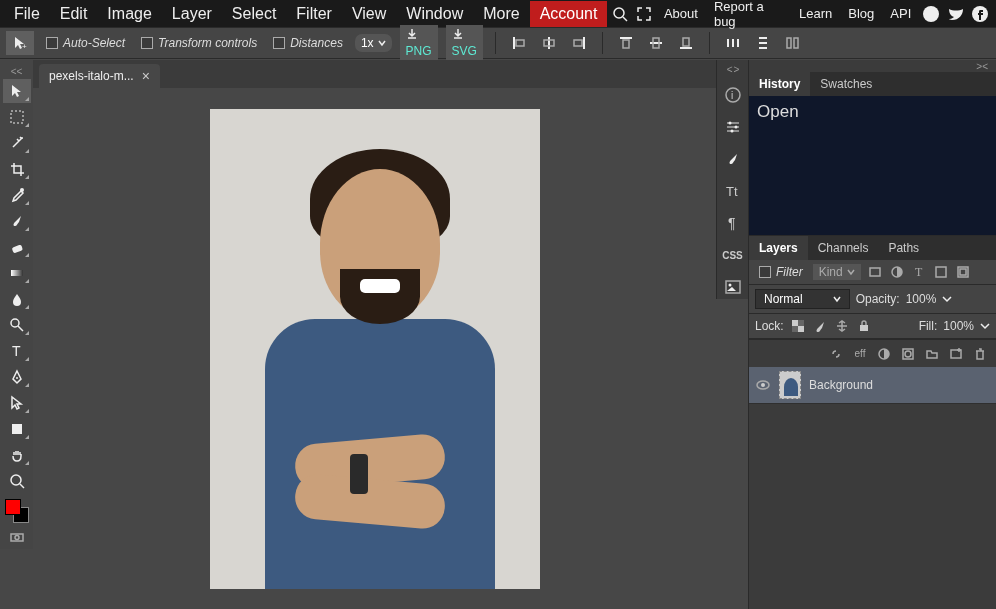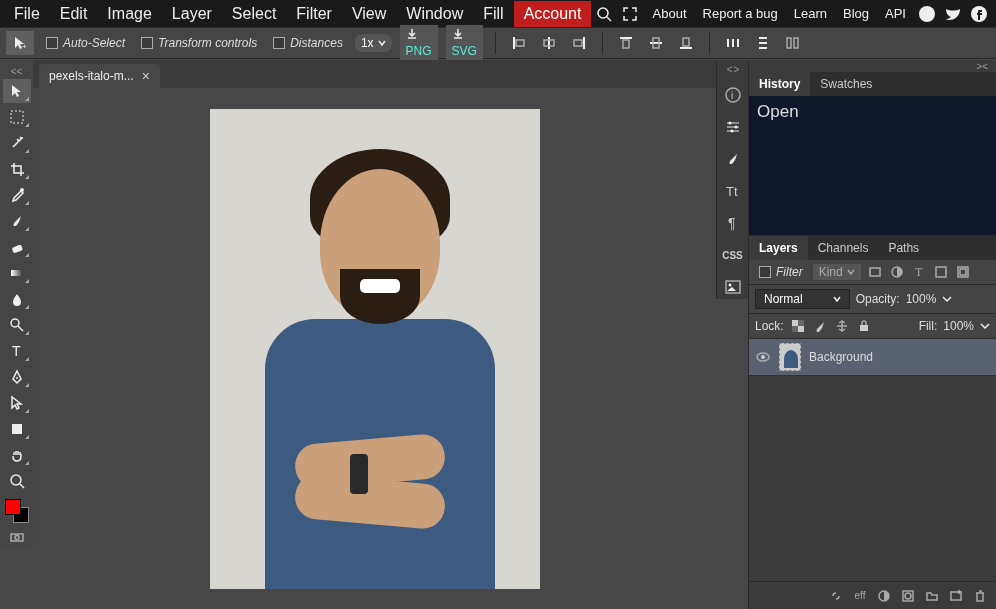--- a/index.html
+++ b/index.html
@@ -84,21 +84,21 @@
 
 <div id="menubar">
   <span class="menu-item">File</span>
   <span class="menu-item">Edit</span>
   <span class="menu-item">Image</span>
   <span class="menu-item">Layer</span>
   <span class="menu-item">Select</span>
   <span class="menu-item">Filter</span>
   <span class="menu-item">View</span>
   <span class="menu-item">Window</span>
-  <span class="menu-item">Fill</span>
+  <span class="menu-item">More</span>
   <span class="menu-item account">Account</span>
   <span class="mb-icon">
     <svg width="16" height="16">
         <circle cx="7" cy="7" r="5" class="white-stroke"></circle>
         <line x1="11" y1="11" x2="15" y2="15" class="white-stroke"></line>
       </svg>
   </span>
   <span class="mb-icon">
     <svg width="16" height="16">
         <path d="M2 6 V2 H6 M10 2 H14 V6 M14 10 V14 H10 M6 14 H2 V10" class="white-stroke"></path>
@@ -503,61 +503,61 @@
           <path d="M5 6 V4 A2 2 0 0 1 9 4 V6" class="gray-stroke"></path>
         </svg>
       </span>
     <span style="flex:1"></span>
     <span>Fill:</span>
     <span>100%</span>
     <svg width="10" height="10">
         <path d="M1 3 L5 7 L9 3" class="white-stroke"></path>
       </svg>
   </div>
+  <div id="layer-footer">
+    <span class="foot-icon">
+        <svg width="14" height="14">
+          <path d="M4 7 A3 3 0 0 1 7 4 M10 7 A3 3 0 0 1 7 10" class="gray-stroke"></path>
+        </svg>
+      </span>
+    <span class="foot-icon" style="font-size:10px;color:#aaa">eff</span>
+    <span class="foot-icon">
+        <svg width="14" height="14">
+          <circle cx="7" cy="7" r="5" class="gray-stroke"></circle>
+          <path d="M7 2 A5 5 0 0 1 7 12 Z" fill="#aaa"></path>
+        </svg>
+      </span>
+    <span class="foot-icon">
+        <svg width="14" height="14">
+          <rect x="2" y="2" width="10" height="10" class="gray-stroke"></rect>
+          <circle cx="7" cy="7" r="3" class="gray-stroke"></circle>
+        </svg>
+      </span>
+    <span class="foot-icon">
+        <svg width="14" height="14">
+          <path d="M2 4 H6 L7 6 H12 V11 H2 Z" class="gray-stroke"></path>
+        </svg>
+      </span>
+    <span class="foot-icon">
+        <svg width="14" height="14">
+          <rect x="2" y="3" width="10" height="8" class="gray-stroke"></rect>
+          <path d="M10 1 V5 M8 3 H12" class="gray-stroke"></path>
+        </svg>
+      </span>
+    <span class="foot-icon">
+        <svg width="14" height="14">
+          <path d="M4 4 H10 V12 H4 Z M3 4 H11 M6 2 H8 V4" class="gray-stroke"></path>
+        </svg>
+      </span>
+  </div>
   <div id="layer-list">
     <div class="layer-row">
       <span class="eye">
           <svg width="16" height="16">
             <ellipse cx="8" cy="8" rx="6" ry="4" class="gray-stroke"></ellipse>
             <circle cx="8" cy="8" r="2" fill="#ccc"></circle>
           </svg>
         </span>
       <span class="thumb"></span>
       <span>Background</span>
     </div>
   </div>
-  <div id="layer-footer">
-    <span class="foot-icon">
-        <svg width="14" height="14">
-          <path d="M4 7 A3 3 0 0 1 7 4 M10 7 A3 3 0 0 1 7 10" class="gray-stroke"></path>
-        </svg>
-      </span>
-    <span class="foot-icon" style="font-size:10px;color:#aaa">eff</span>
-    <span class="foot-icon">
-        <svg width="14" height="14">
-          <circle cx="7" cy="7" r="5" class="gray-stroke"></circle>
-          <path d="M7 2 A5 5 0 0 1 7 12 Z" fill="#aaa"></path>
-        </svg>
-      </span>
-    <span class="foot-icon">
-        <svg width="14" height="14">
-          <rect x="2" y="2" width="10" height="10" class="gray-stroke"></rect>
-          <circle cx="7" cy="7" r="3" class="gray-stroke"></circle>
-        </svg>
-      </span>
-    <span class="foot-icon">
-        <svg width="14" height="14">
-          <path d="M2 4 H6 L7 6 H12 V11 H2 Z" class="gray-stroke"></path>
-        </svg>
-      </span>
-    <span class="foot-icon">
-        <svg width="14" height="14">
-          <rect x="2" y="3" width="10" height="8" class="gray-stroke"></rect>
-          <path d="M10 1 V5 M8 3 H12" class="gray-stroke"></path>
-        </svg>
-      </span>
-    <span class="foot-icon">
-        <svg width="14" height="14">
-          <path d="M4 4 H10 V12 H4 Z M3 4 H11 M6 2 H8 V4" class="gray-stroke"></path>
-        </svg>
-      </span>
-  </div>
 </div>
 
 </body></html>

